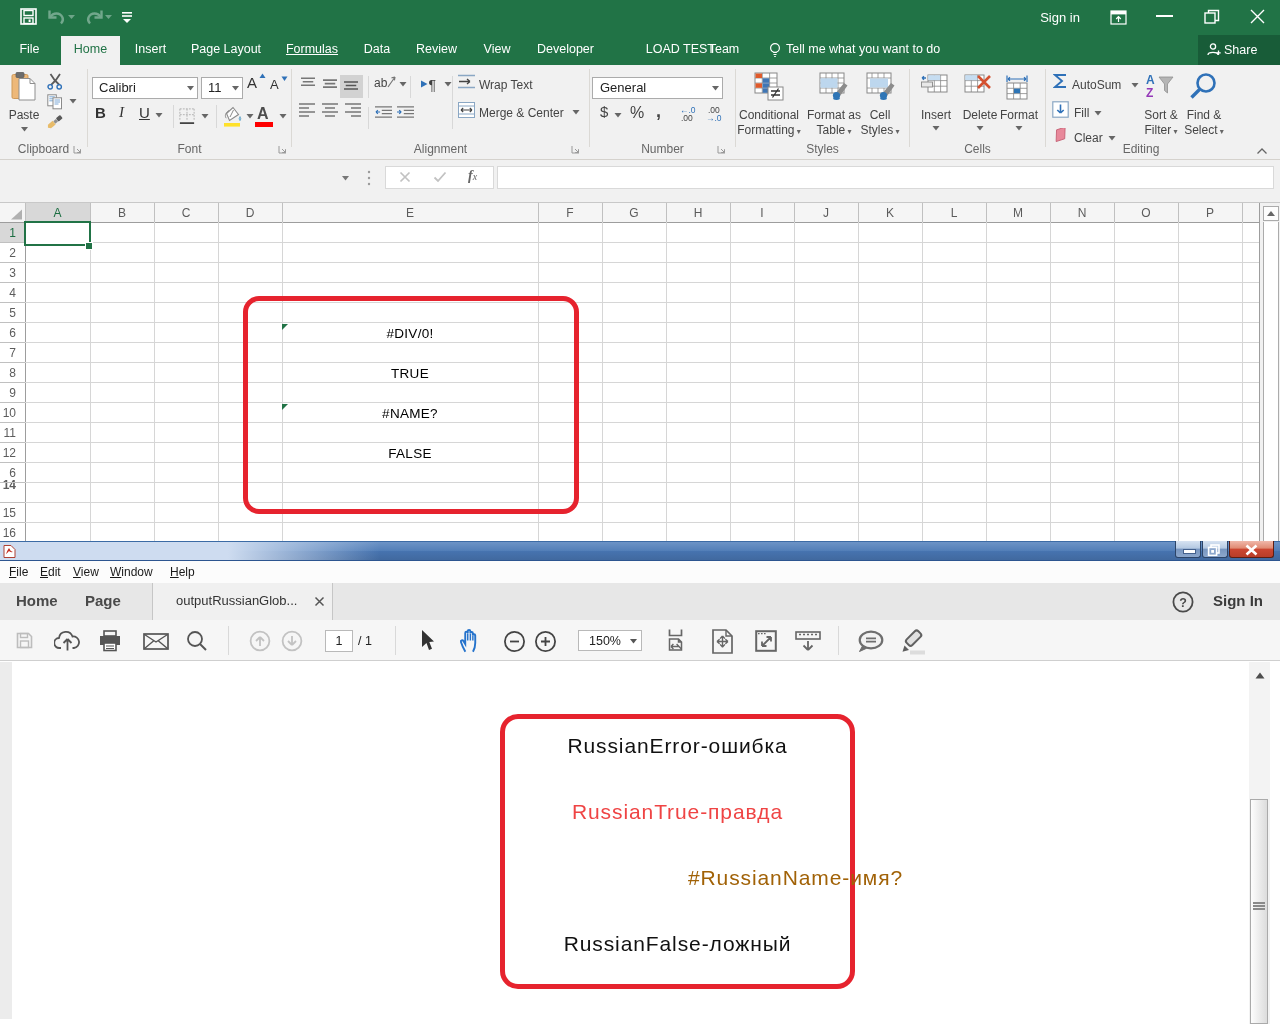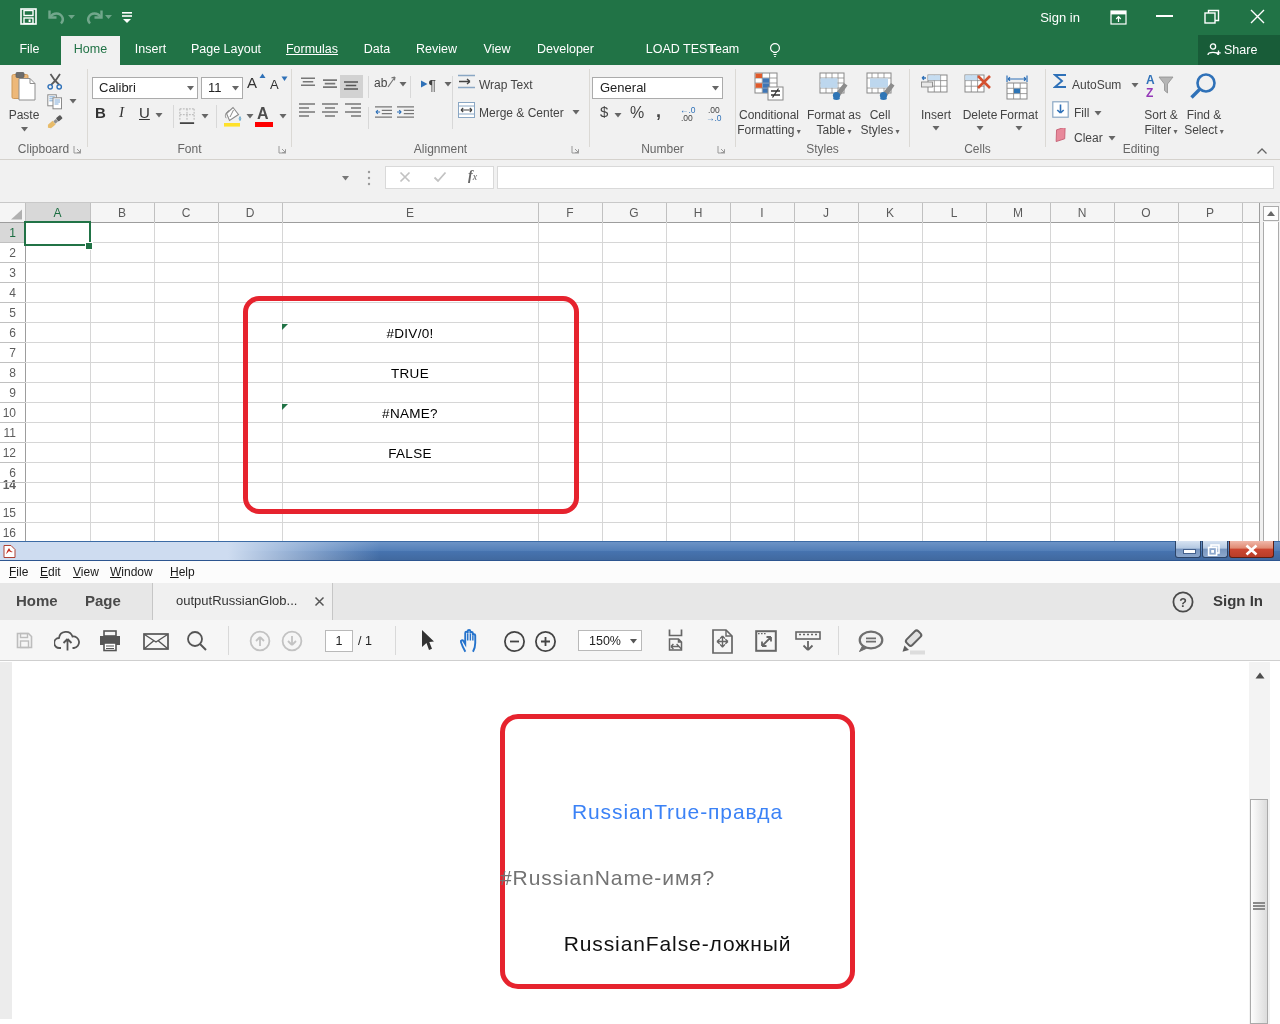--- a/index.html
+++ b/index.html
@@ -60,20 +60,21 @@
  <div class="a" style="left:61px;top:0;width:59px;height:29px;line-height:29px;text-align:center;color:#217346;">Home</div>
  <div class="a" style="left:128px;top:0;width:45px;height:29px;line-height:29px;text-align:center;">Insert</div>
  <div class="a" style="left:185px;top:0;width:82px;height:29px;line-height:29px;text-align:center;">Page Layout</div>
  <div class="a" style="left:279px;top:0;width:66px;height:29px;line-height:29px;text-align:center;text-decoration:underline;">Formulas</div>
  <div class="a" style="left:357px;top:0;width:40px;height:29px;line-height:29px;text-align:center;">Data</div>
  <div class="a" style="left:409px;top:0;width:55px;height:29px;line-height:29px;text-align:center;">Review</div>
  <div class="a" style="left:476px;top:0;width:42px;height:29px;line-height:29px;text-align:center;">View</div>
  <div class="a" style="left:530px;top:0;width:71px;height:29px;line-height:29px;text-align:center;">Developer</div>
  <div class="a" style="left:640px;top:0;width:75px;height:29px;line-height:29px;text-align:right;">LOAD TEST</div>
  <div class="a" style="left:700px;top:0;width:48px;height:29px;line-height:29px;text-align:center;">Team</div>
+ <div class="a" style="left:786px;top:0;width:200px;height:29px;line-height:29px;">Tell me what you want to do</div>
 </div>
 <svg class="a" style="left:768px;top:42px" width="14" height="17" viewBox="0 0 14 17">
  <circle cx="7" cy="6" r="4.4" fill="none" stroke="#fff" stroke-width="1.2"></circle>
  <path d="M5.2 10.5 L8.8 10.5 M5.5 12.5 L8.5 12.5 M6.2 14.5 L7.8 14.5" stroke="#fff" stroke-width="1.1"></path>
 </svg>
 <div class="a" style="left:1198px;top:35px;width:82px;height:30px;background:#185c38;"></div>
 <svg class="a" style="left:1206px;top:41px" width="16" height="17" viewBox="0 0 16 17">
  <circle cx="7" cy="5.5" r="2.6" fill="none" stroke="#fff" stroke-width="1.3"></circle>
  <path d="M2 14 C2 10.5, 12 10.5, 12 14" fill="none" stroke="#fff" stroke-width="1.3"></path>
  <path d="M12.5 9.5 L12.5 14 M10.3 11.8 L14.7 11.8" stroke="#fff" stroke-width="1.3"></path>
@@ -668,18 +669,19 @@
   <div class="a" style="left:1249px;top:0;width:21px;height:362px;background:#f3f3f3;"></div>
   <svg class="a" style="left:1255px;top:10px" width="10" height="7" viewBox="0 0 10 7">
           <polygon points="5,0.5 9.5,6.5 0.5,6.5" fill="#4d4d4d"></polygon>
         </svg>
   <div class="a" style="left:1250px;top:137px;width:18px;height:225px;background:linear-gradient(to right,#fdfdfd,#dcdcdc);border:1px solid #aaa;box-sizing:border-box;"></div>
   <div class="a" style="left:1253px;top:240px;width:12px;height:1.5px;background:#8a8a8a;"></div>
   <div class="a" style="left:1253px;top:243px;width:12px;height:1.5px;background:#8a8a8a;"></div>
   <div class="a" style="left:1253px;top:246px;width:12px;height:1.5px;background:#8a8a8a;"></div>
 
   <div class="a" style="left:500px;top:52px;width:355px;height:275px;border:5px solid #e6232e;border-radius:18px;box-sizing:border-box;"></div>
-  <div class="a" style="left:500px;top:138px;width:355px;text-align:center;font-size:21px;letter-spacing:0.9px;color:#3b82f6;">RussianTrue-правда</div>
-  <div class="a" style="left:500px;top:204px;width:403px;text-align:left;font-size:21px;letter-spacing:0.9px;color:#737373;">#RussianName-имя?</div>
+  <div class="a" style="left:500px;top:72px;width:355px;text-align:center;font-size:21px;letter-spacing:0.9px;color:#111;">RussianError-ошибка</div>
+  <div class="a" style="left:500px;top:138px;width:355px;text-align:center;font-size:21px;letter-spacing:0.9px;color:#ef4444;">RussianTrue-правда</div>
+  <div class="a" style="left:500px;top:204px;width:403px;text-align:right;font-size:21px;letter-spacing:0.9px;color:#a16207;">#RussianName-имя?</div>
   <div class="a" style="left:500px;top:270px;width:355px;text-align:center;font-size:21px;letter-spacing:0.9px;color:#111;">RussianFalse-ложный</div>
  </div>
 </div>
 
 </div>
 </body></html>

